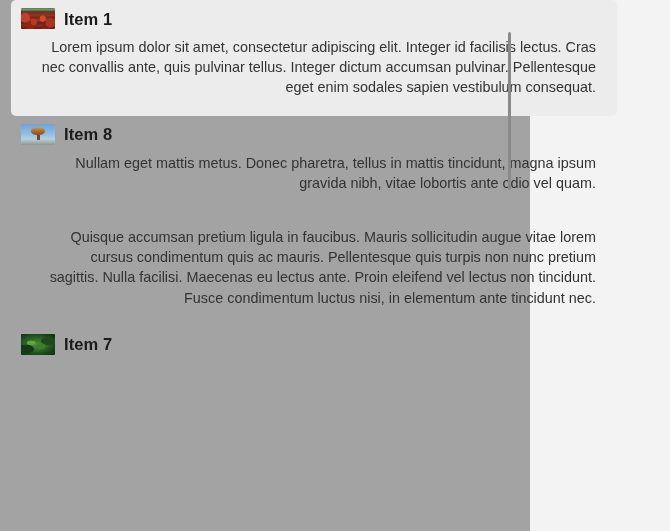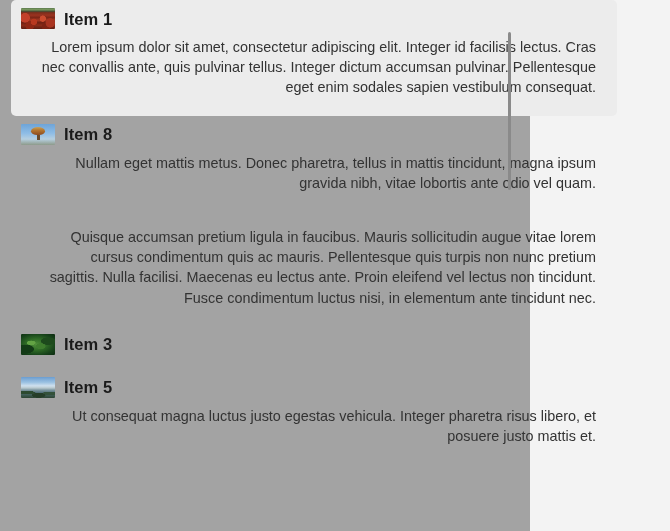--- a/index.html
+++ b/index.html
@@ -229,31 +229,24 @@
         <p class="item-body">Nullam eget mattis metus. Donec pharetra, tellus in mattis tincidunt, magna ipsum gravida nibh, vitae lobortis ante odio vel quam.</p>
       </div>
 
       <div class="list-item">
         <p class="item-body">Quisque accumsan pretium ligula in faucibus. Mauris sollicitudin augue vitae lorem cursus condimentum quis ac mauris. Pellentesque quis turpis non nunc pretium sagittis. Nulla facilisi. Maecenas eu lectus ante. Proin eleifend vel lectus non tincidunt. Fusce condimentum luctus nisi, in elementum ante tincidunt nec.</p>
       </div>
 
       <div class="list-item">
         <div class="item-head">
           <div class="thumb thumb-foliage"></div>
-          <div class="item-title">Item 3</div>
+          <div class="item-title">Item 7</div>
         </div>
       </div>
 
-      <div class="list-item">
-        <div class="item-head">
-          <div class="thumb thumb-coast"></div>
-          <div class="item-title">Item 5</div>
-        </div>
-        <p class="item-body">Ut consequat magna luctus justo egestas vehicula. Integer pharetra risus libero, et posuere justo mattis et.</p>
-      </div>
 
     </div>
   </div>
 
   <div class="scrollbar-track">
     <div class="scrollbar-thumb" style="top: 32px; height: 158px;"></div>
   </div>
 
 </div>
 

